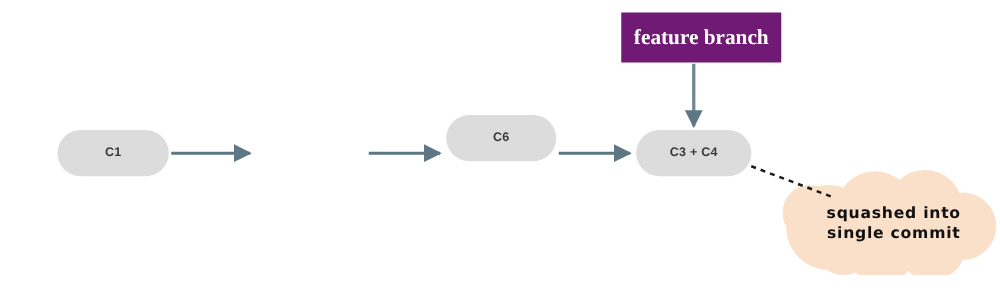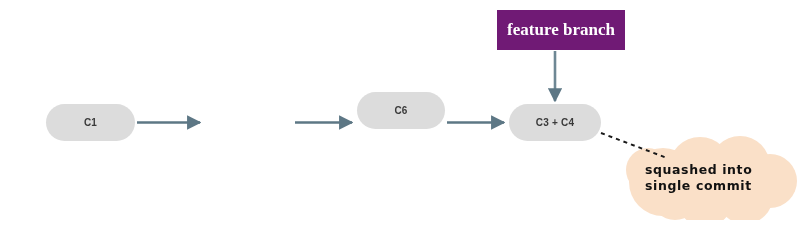--- a/index.html
+++ b/index.html
@@ -47,21 +47,21 @@
     font-family: "Liberation Serif", serif;
     font-size: 17px;
     font-weight: bold;
     white-space: nowrap;
   }
   .callout-text {
     position: absolute;
     left: 645px;
     top: 162px;
     width: 140px;
-    text-align: left;
+    text-align: center;
     color: #111111;
     font-family: "DejaVu Sans", sans-serif;
     font-size: 12.5px;
     font-weight: bold;
     line-height: 1.25;
     letter-spacing: 0.6px;
     white-space: pre-line;
   }
 </style>
 </head>

